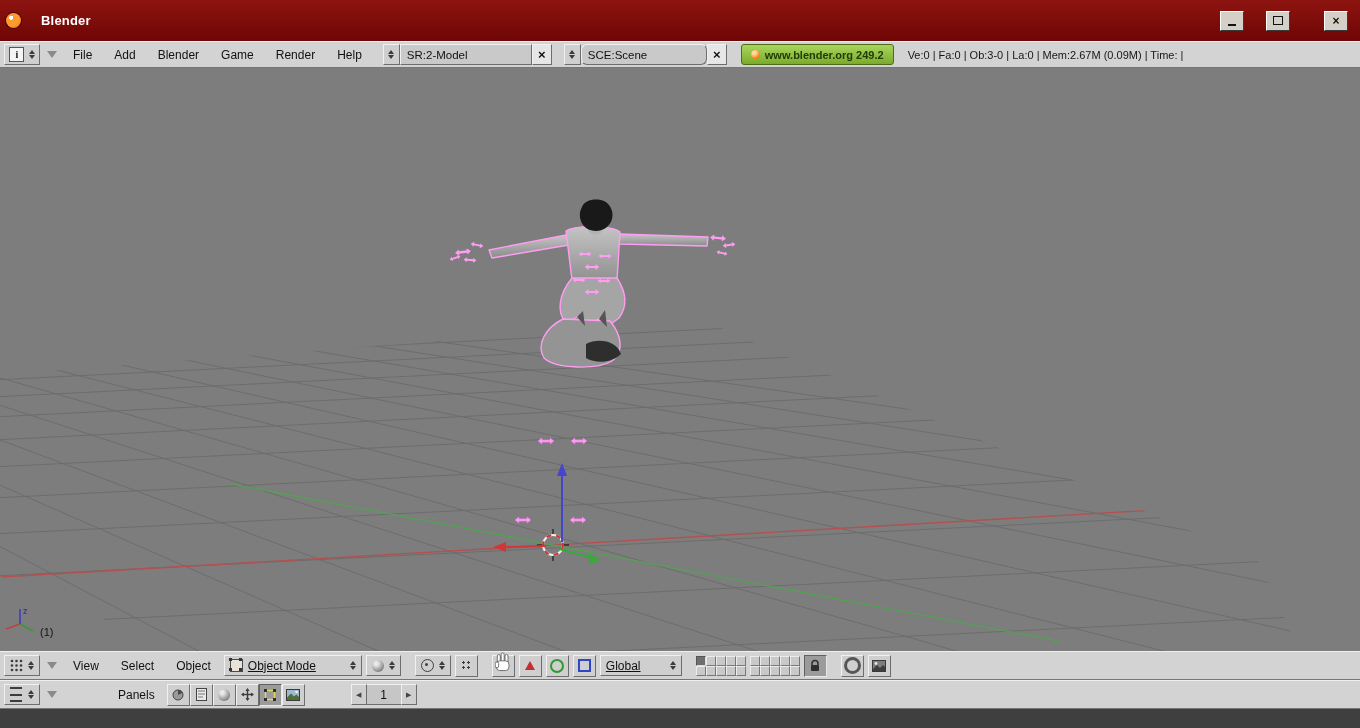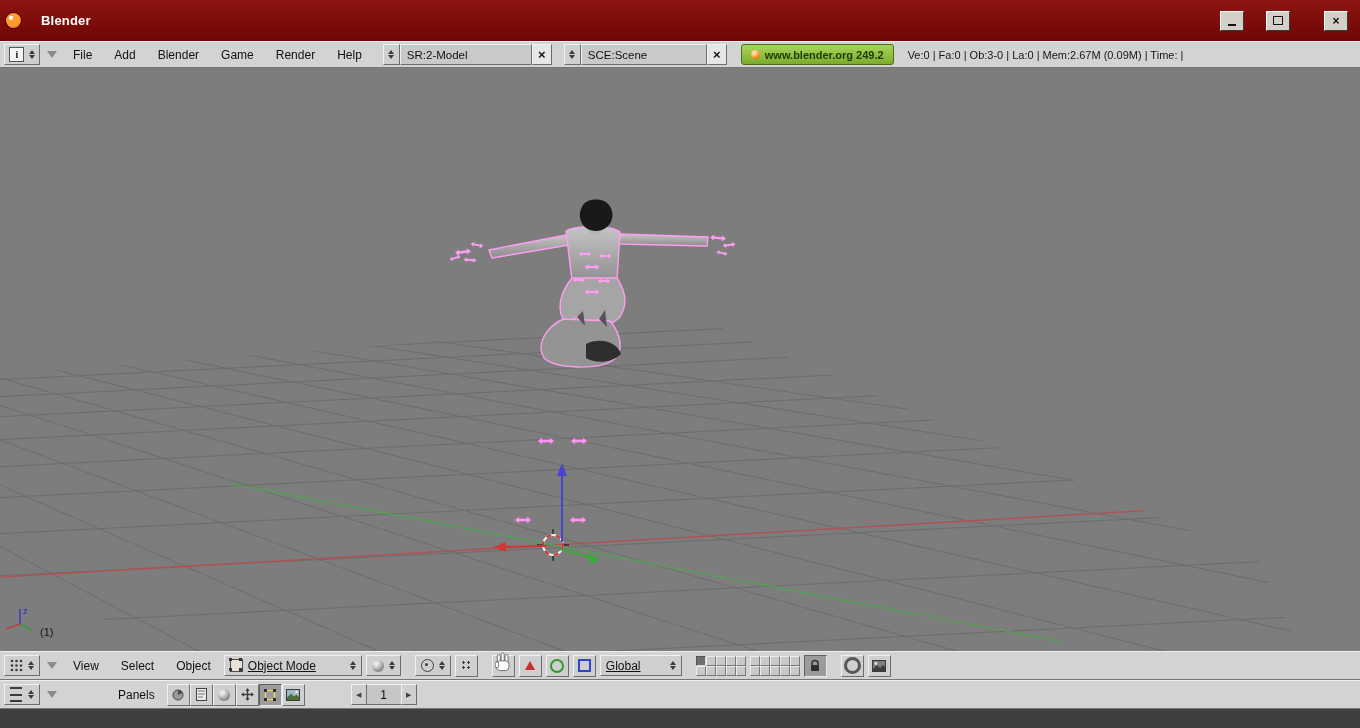--- a/index.html
+++ b/index.html
@@ -33,21 +33,21 @@
   .spin{display:flex;flex-direction:column;align-items:center;gap:1px;}
   .spin::before{content:"";border-left:3px solid transparent;border-right:3px solid transparent;border-bottom:4px solid #3c3c3c;}
   .spin::after{content:"";border-left:3px solid transparent;border-right:3px solid transparent;border-top:4px solid #3c3c3c;}
   .collapse{width:16px;height:16px;display:flex;align-items:center;justify-content:center;}
   .tri{border-left:5px solid transparent;border-right:5px solid transparent;border-top:7px solid #8a8a8a;}
   .menu{padding:0 9px;font-size:12px;cursor:default;}
   .selector{display:flex;align-items:flex-end;margin-left:8px;}
   .spinbtn{width:15px;height:19px;display:flex;align-items:center;justify-content:center;}
   .field{height:19px;display:flex;align-items:center;padding:0 6px;font-size:11.5px;background:#c9c9c9;}
   .field.screen{width:118px;}
-  .field.scene{width:112px;}
+  .field.scene{width:112px;border-radius:6px;}
   .xbtn{width:18px;height:19px;display:flex;align-items:center;justify-content:center;
         font-weight:bold;font-size:13px;background:#e6e6e6;}
   .badge{height:19px;display:flex;align-items:center;gap:5px;padding:0 9px;margin-left:10px;border-radius:3px;
          background:linear-gradient(#a8d55e,#7cab2b);border:1px solid #4c6d15;color:#203c05;
          font-size:11px;font-weight:bold;}
   .badge .dot{width:9px;height:9px;border-radius:50%;
          background:radial-gradient(circle at 35% 30%, #ffd9a0 0 20%, #ff8c1e 60%, #c9550c 100%);}
   .stats{margin-left:10px;font-size:11px;color:#161616;white-space:nowrap;}
   .ib{width:13px;height:13px;background:#f4f4f4;border:1px solid #555;display:flex;align-items:center;
       justify-content:center;font-size:10px;font-weight:bold;font-family:"Liberation Serif",serif;}

